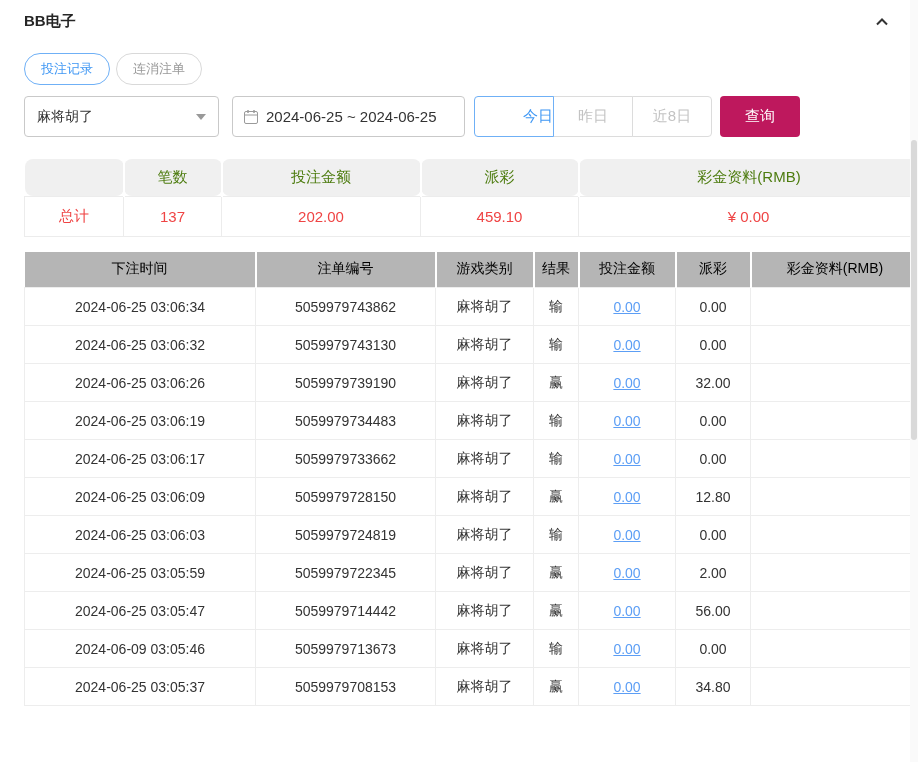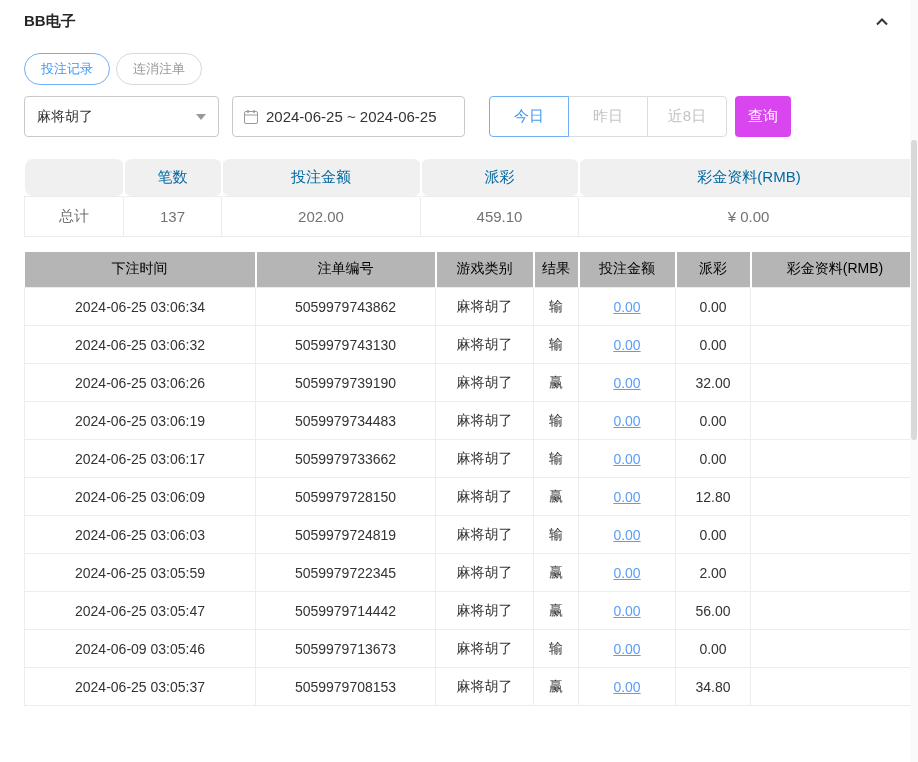--- a/index.html
+++ b/index.html
@@ -38,33 +38,33 @@
   .datebox {
     margin-left: 13px; width: 233px; height: 41px; border: 1px solid #c9c9c9;
     border-radius: 4px; display: flex; align-items: center; padding: 0 10px;
     gap: 7px; font-size: 15px; background: #fff; cursor: pointer; white-space: nowrap;
   }
   .segmented { margin-left: 8px; display: flex; }
   .seg {
     width: 80px; height: 41px; background: #fff; border: 1px solid #dcdcdc;
     font-size: 15px; color: #c3c3c3; cursor: pointer; margin-left: -1px; font-family: inherit;
   }
-  .seg:first-child { margin-left: 16px; border-radius: 4px 0 0 4px; }
+  .seg:first-child { margin-left: 1px; border-radius: 4px 0 0 4px; text-align: right; }
   .seg:last-child { border-radius: 0 4px 4px 0; }
   .seg.active { border-color: #6fb0f6; color: #3f97f4; position: relative; z-index: 1; }
   .search-btn {
-    margin-left: 8px; width: 56px; height: 41px; background: #d946ef;
+    margin-left: 8px; width: 80px; height: 41px; background: #be185d;
     border: none; border-radius: 4px; color: #fff; font-size: 15px; cursor: pointer; font-family: inherit;
   }
 
   table { border-collapse: collapse; table-layout: fixed; width: 894px; text-align: center; }
   .summary { margin-top: 22px; font-size: 15px; }
-  .summary th { background: #f0f0f0; height: 37px; font-weight: 400; color: #0369a1; border-right: 2px solid #fff; border-radius: 8px; }
+  .summary th { background: #f0f0f0; height: 37px; font-weight: 400; color: #4d7c0f; border-right: 2px solid #fff; border-radius: 8px; }
   .summary th:last-child { border-right: none; }
-  .summary td { height: 40px; border: 1px solid #ececec; color: #737373; background: #fff; }
+  .summary td { height: 40px; border: 1px solid #ececec; color: #ef4444; background: #fff; }
 
   .records { margin-top: 15px; font-size: 14px; }
   .records th { background: #b5b5b5; color: #000000; height: 36px; font-weight: 400; border-right: 2px solid #fff; }
   .records th:last-child { border-right: none; }
   .records td { height: 38px; border: 1px solid #ededed; color: #333; overflow: hidden; white-space: nowrap; }
   .records a { color: #5c9ef5; text-decoration: underline; cursor: pointer; }
 
   .scrollbar { position: fixed; top: 0; right: 0; width: 8px; height: 762px; background: #fafafa; }
   .scrollbar .thumb { position: absolute; top: 140px; left: 1px; width: 6px; height: 300px; background: #d9d9d9; border-radius: 3px; }
 </style>

